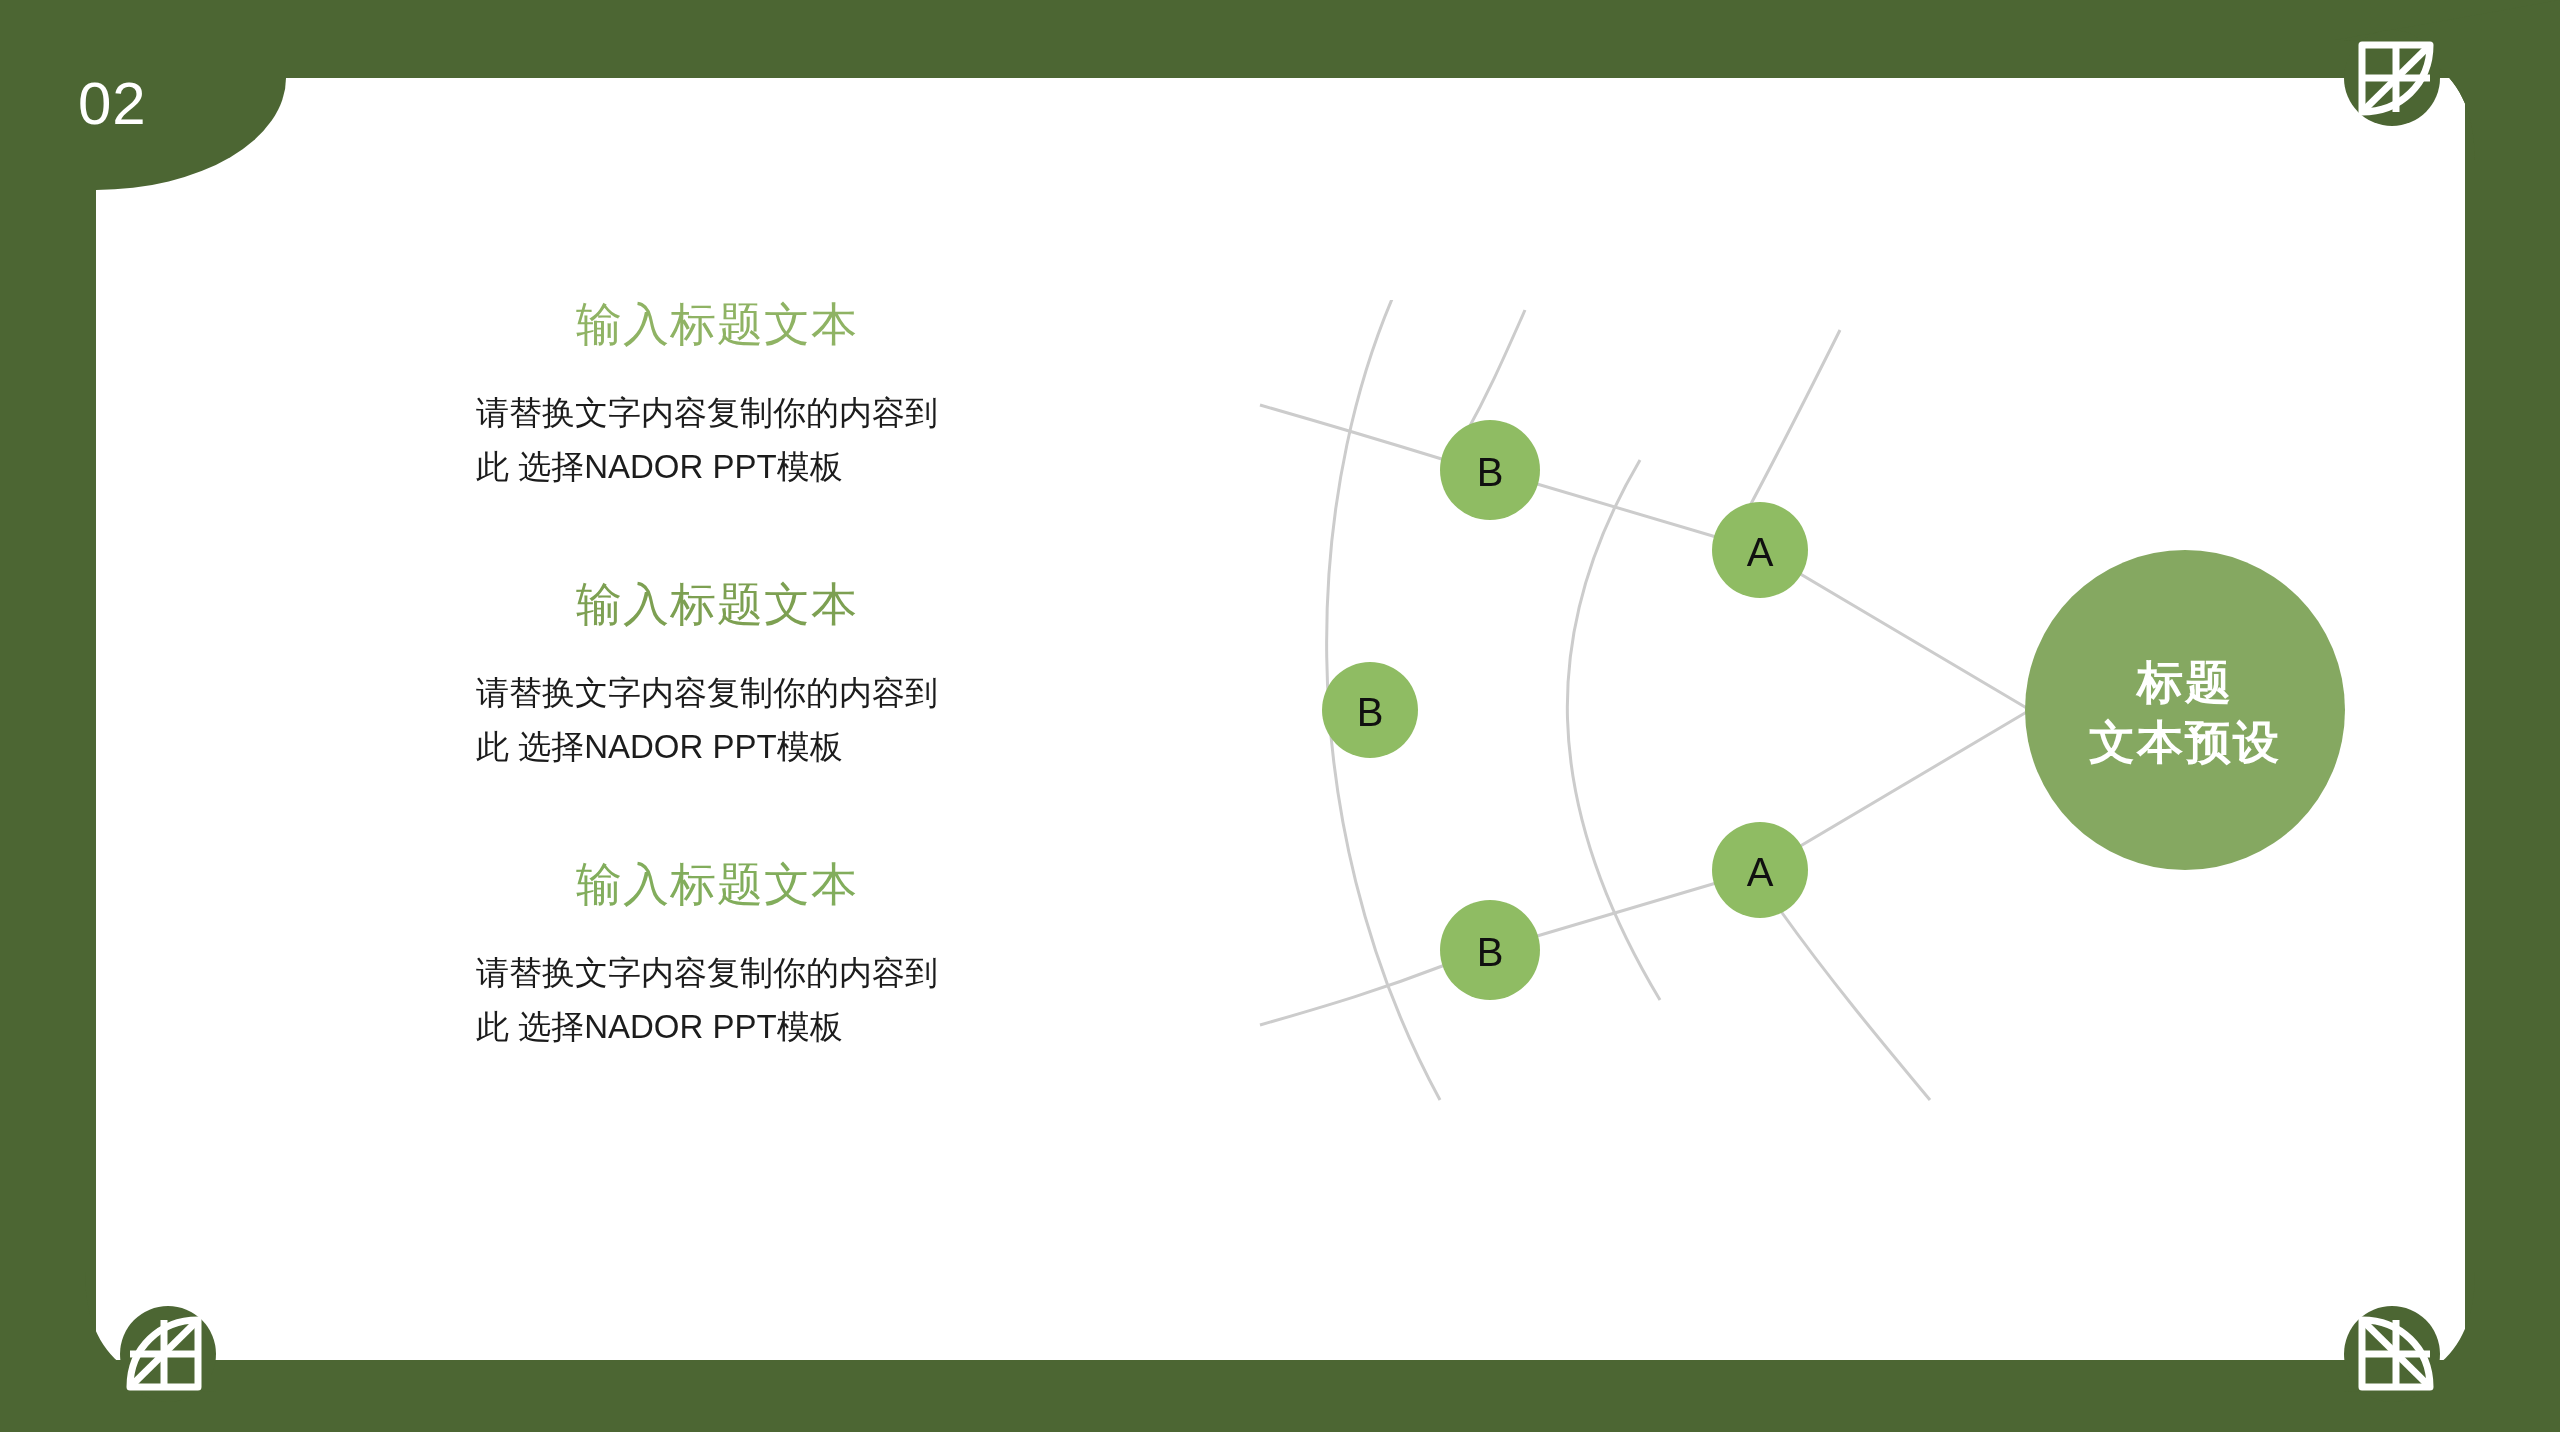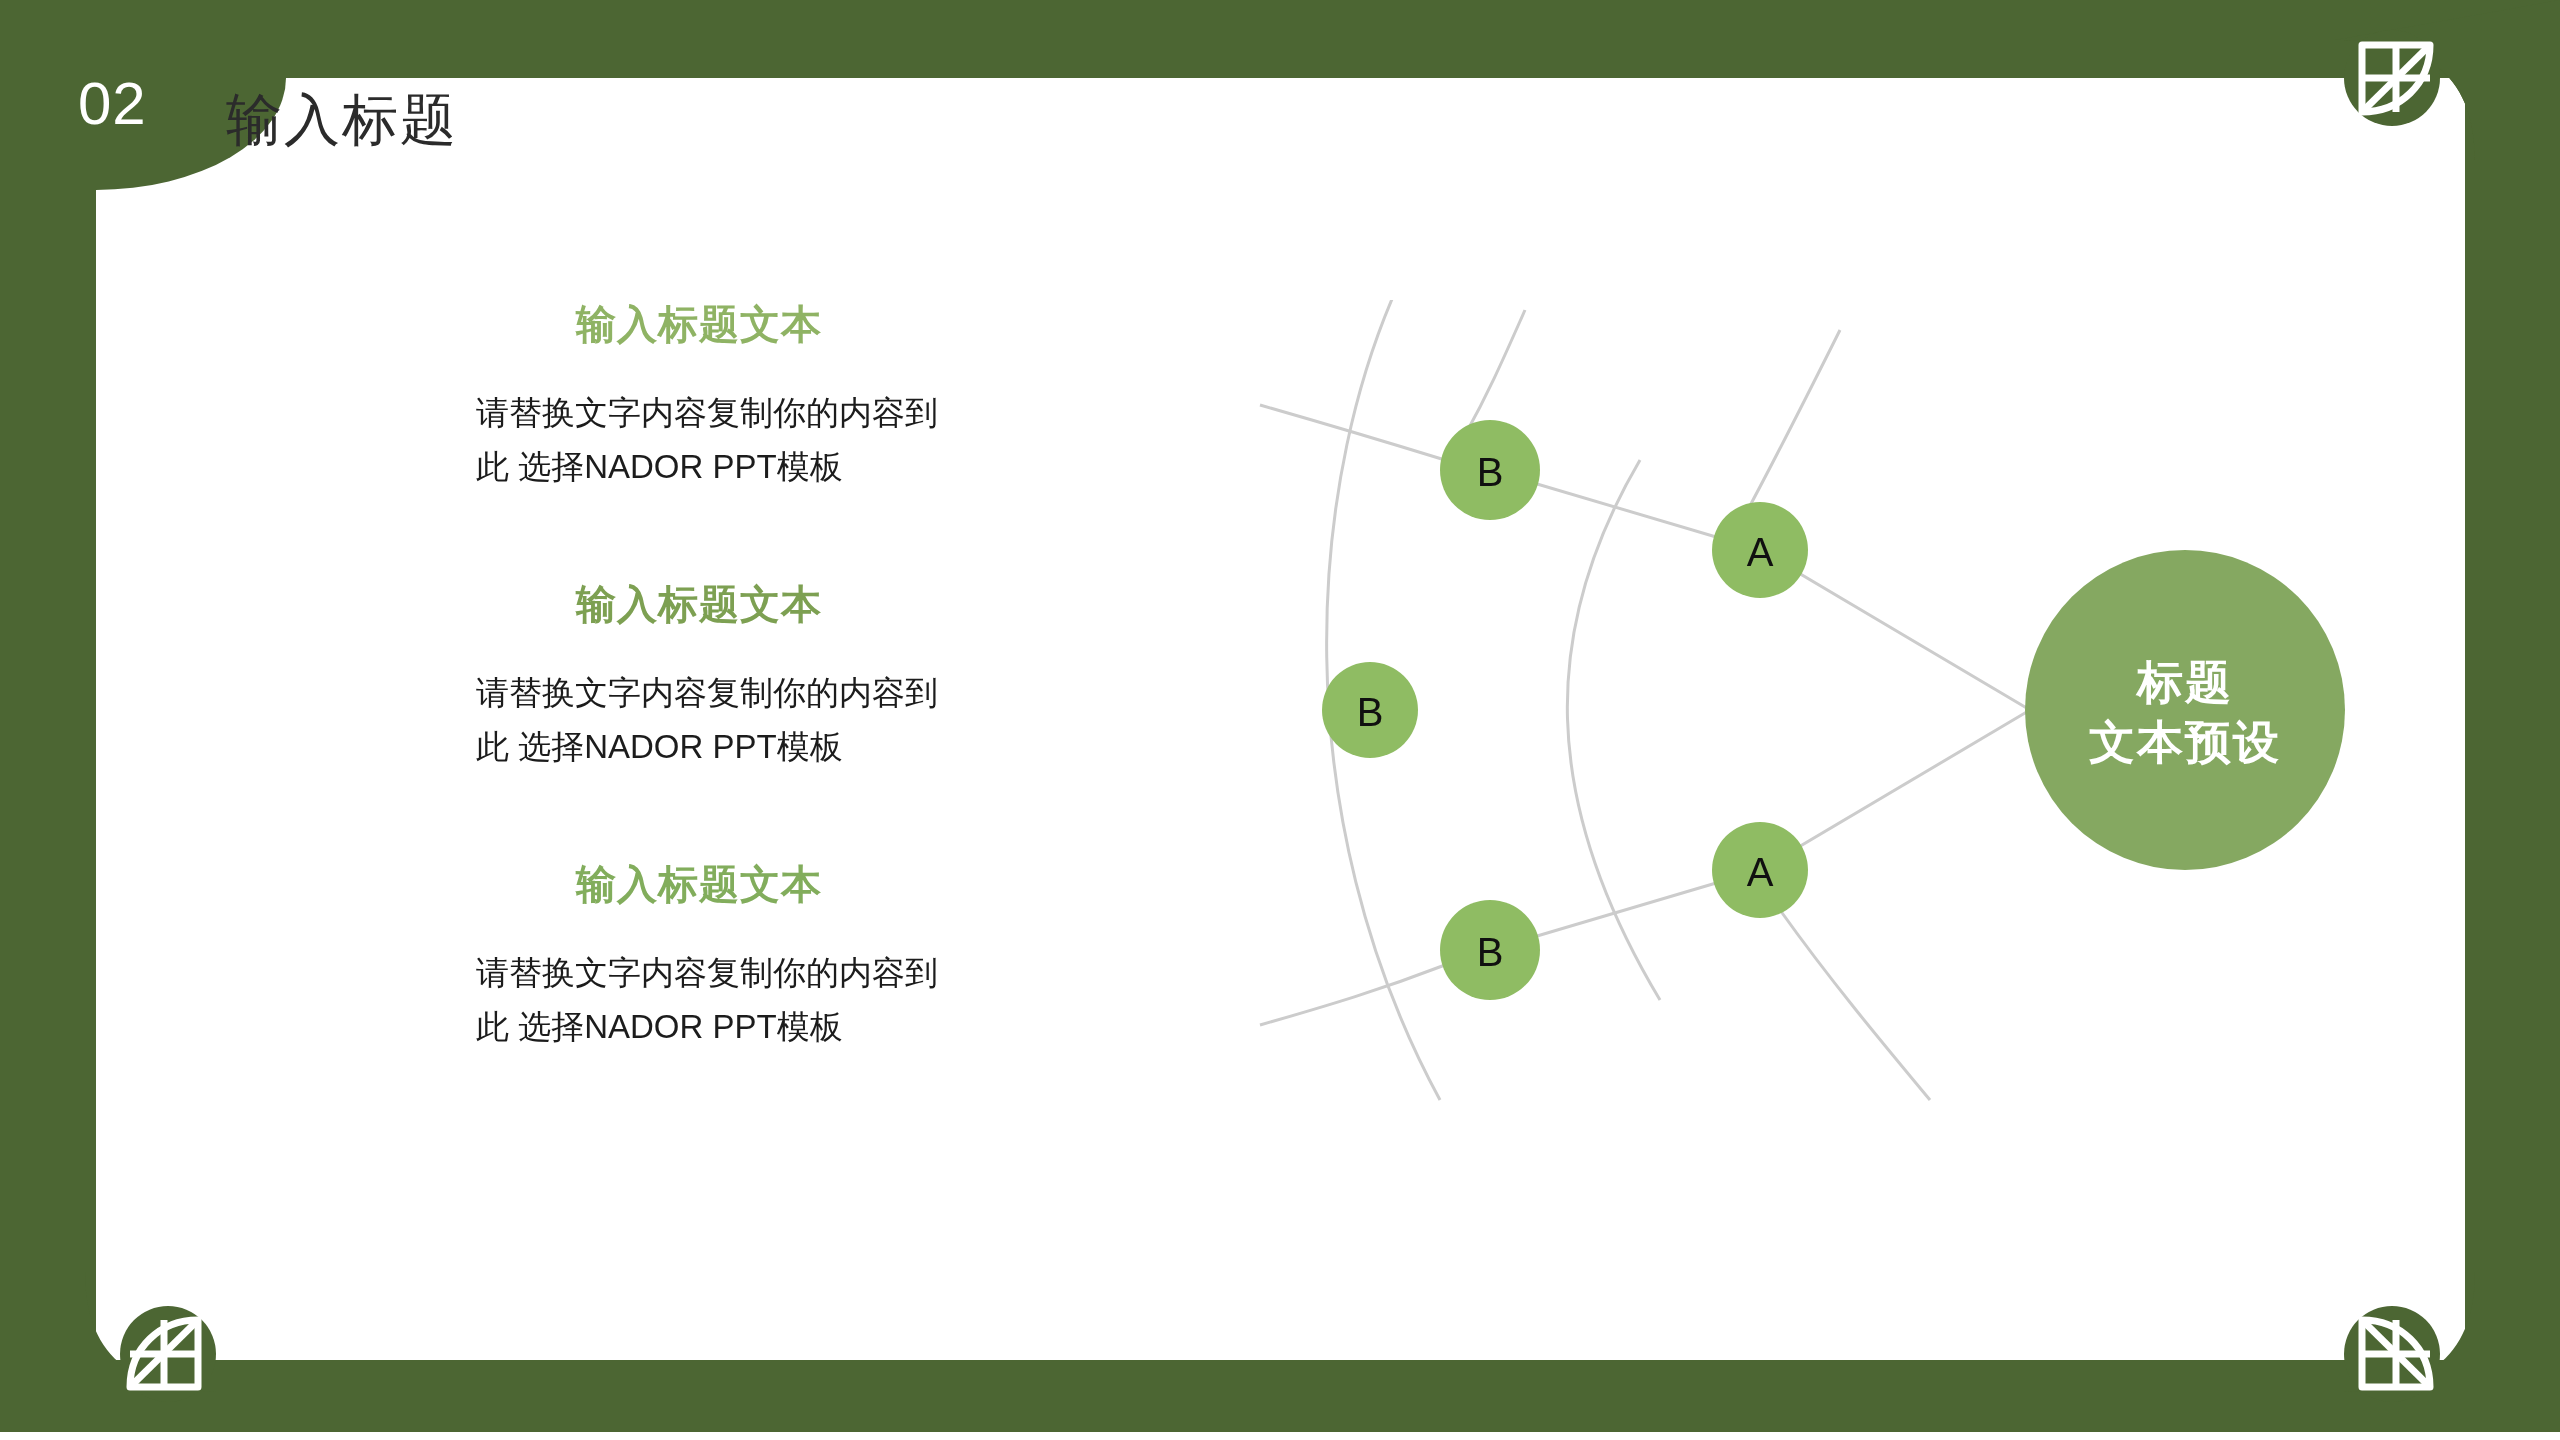--- a/index.html
+++ b/index.html
@@ -76,23 +76,23 @@
     position: absolute;
     left: 466px;
     top: 300px;
     width: 700px;
     z-index: 5;
   }
   .text-block { margin-bottom: 86px; }
   .text-block:last-child { margin-bottom: 0; }
 
   .block-heading {
-    font-size: 40px;
+    font-size: 46px;
     line-height: 48px;
-    font-weight: bold;
+    font-weight: normal;
     letter-spacing: 1px;
     margin: 0 0 38px 0;
     padding-left: 110px;
   }
   .block-body {
     font-size: 33px;
     line-height: 54px;
     color: #1c1c1c;
     margin: 10px;
     font-weight: 400;
@@ -143,21 +143,20 @@
 <body>
 
 <div id="slide">
 
   <div id="content-card"></div>
 
   <div id="header-corner-wedge"></div>
 
   <div id="header-badge-number">02</div>
 
-  <div id="slide-title">输入标题</div>
 
   <div id="text-column">
 
     <div class="text-block">
       <div class="block-heading" style="color:#8fb364;">输入标题文本</div>
       <div class="block-body">
         <span>请替换文字内容复制你的内容到</span><br>
         <span>此 选择NADOR PPT模板</span>
       </div>
     </div>

